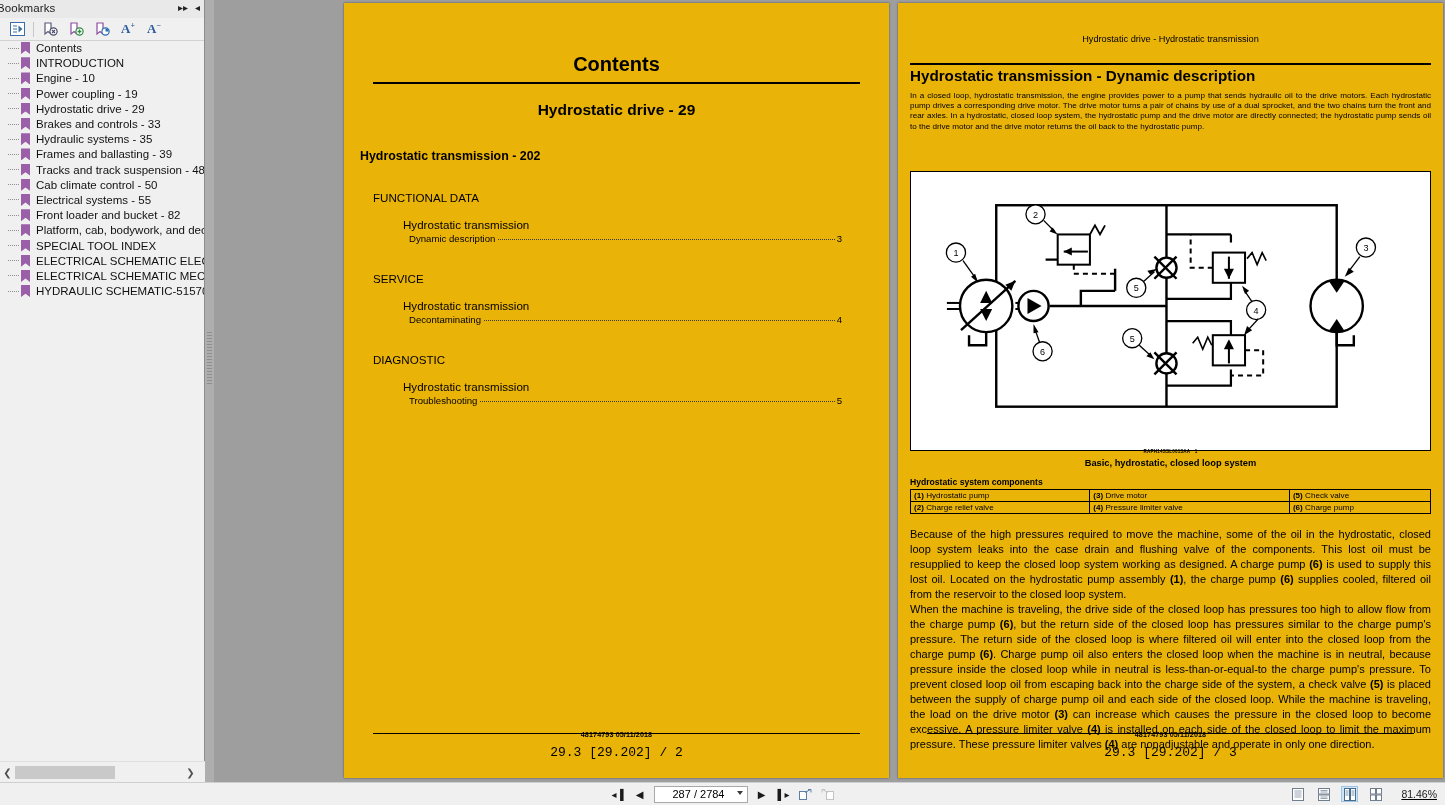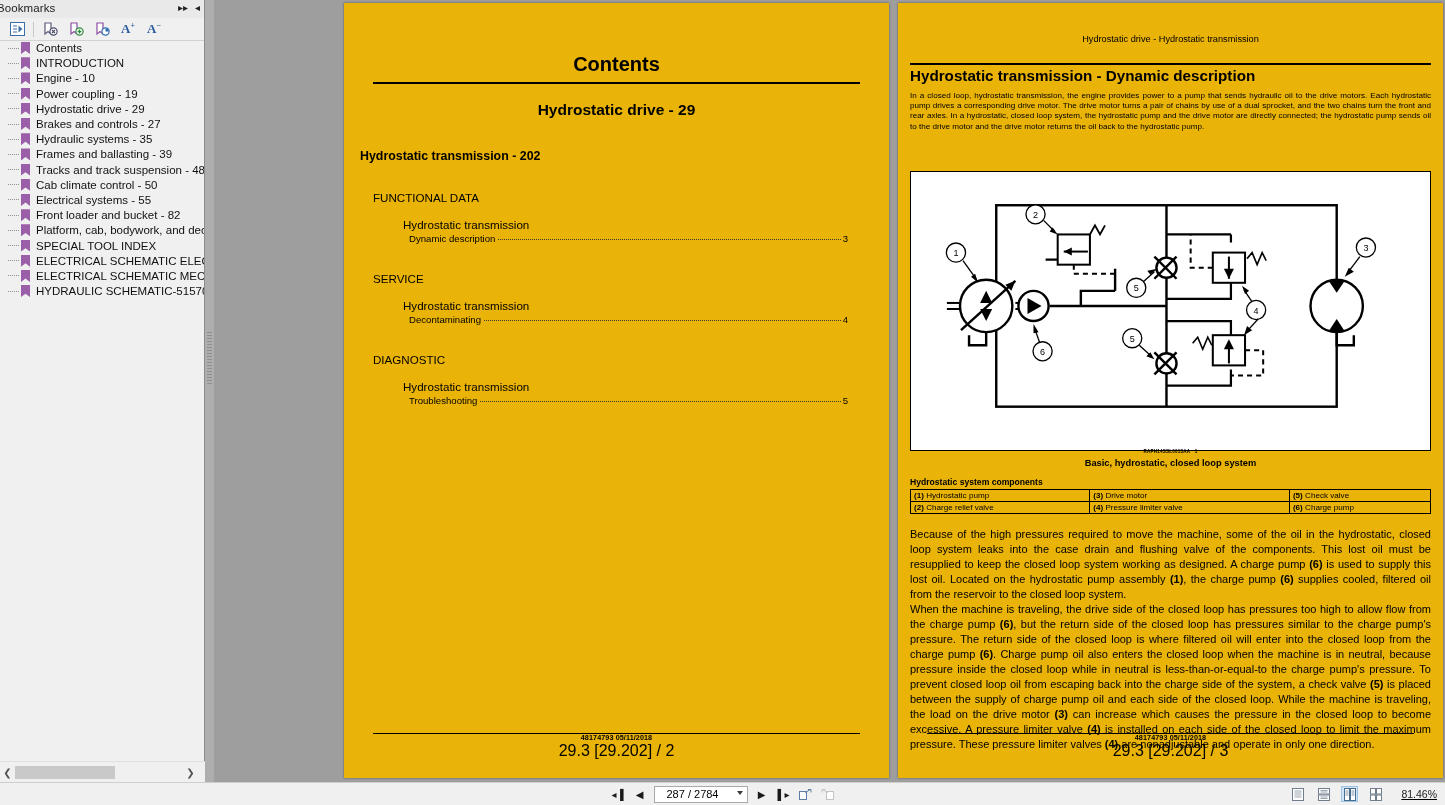--- a/index.html
+++ b/index.html
@@ -50,33 +50,33 @@
   .page-left{left:130px;width:545px;height:775px;}
   .page-right{left:684px;width:545px;height:775px;}
 
   
   .lp{position:absolute;inset:0;}
   .c-title{position:absolute;top:50px;left:0;width:100%;text-align:center;font-size:20px;font-weight:bold;color:#000;}
   .c-rule{position:absolute;left:29px;right:29px;top:79px;height:0;border-top:2.2px solid #000;}
   .c-h1{position:absolute;top:98px;left:0;width:100%;text-align:center;font-size:15.5px;font-weight:bold;}
   .c-h2{position:absolute;top:146px;left:16px;width:100%;text-align:left;font-size:12.4px;font-weight:bold;}
 
-  .toc{position:absolute;left:29px;right:41px;top:188px;}
+  .toc{position:absolute;left:29px;right:47px;top:188px;}
   .toc-sec{font-size:11.6px;color:#000;margin-top:0;}
   .toc-grp{margin:14px 0 0 30px;font-size:11.6px;}
   .toc-entry{display:flex;align-items:baseline;margin-left:12px;margin-top:2px;font-size:9.6px;}
   .toc-entry .txt{white-space:nowrap;padding-left:24px;}
   .toc-entry .dots{flex:1;margin:0 2px 0 3px;border-bottom:1.3px dotted #3a3a3a;transform:translateY(-2px);}
   .toc-entry .pg{white-space:nowrap;}
   .toc-block{margin-bottom:28px;}
 
   .pg-footrule{position:absolute;left:29px;right:29px;bottom:44px;height:0;border-top:1.6px solid #000;}
   .pg-foot{position:absolute;left:0;width:100%;bottom:18px;text-align:center;}
   .pg-foot .l1{font-size:7.2px;font-weight:bold;letter-spacing:.1px;color:#000;}
-  .pg-foot .l2{font-size:16px;color:#000;margin-top:0;}
+  .pg-foot .l2{font-size:13px;color:#000;margin-top:6px;font-family:Liberation Mono, monospace;}
 
   
   .rp{position:absolute;inset:0;}
   .rp-head{position:absolute;top:31px;left:0;width:100%;text-align:center;font-size:9.2px;color:#000;}
   .rp-rule{position:absolute;left:12px;right:12px;top:60px;height:0;border-top:2.2px solid #000;}
   .rp-title{position:absolute;top:64px;left:12px;font-size:15.2px;font-weight:bold;color:#000;}
   .rp-intro{position:absolute;left:12px;right:12px;top:88px;font-size:8.1px;line-height:10.2px;text-align:justify;color:#000;}
 
   .fig-box{position:absolute;left:12px;right:12px;top:168px;height:278px;border:1.6px solid #000;background:#fff;}
   .fig-id{position:absolute;left:0;width:100%;top:446px;text-align:center;font-size:4.6px;font-weight:bold;color:#000;letter-spacing:.2px;}
@@ -89,21 +89,21 @@
 
   .rp-body{position:absolute;left:12px;right:12px;top:524px;font-size:11px;line-height:15px;text-align:justify;color:#000;}
   .rp-body p{margin:0;}
 
   
   .statusbar{position:absolute;left:0;bottom:0;width:1445px;height:22px;background:#f0f0f0;border-top:1px solid #cfcfcf;}
   .sb-center{position:absolute;left:0;width:100%;top:0;height:22px;display:flex;align-items:center;justify-content:center;gap:6px;}
   .sb-btn{width:16px;height:16px;display:flex;align-items:center;justify-content:center;font-size:10px;color:#1a1a1a;}
   .sb-btn.dim{color:#b6b6b6;}
   .pagebox{width:92px;height:15px;border:1px solid #a9a9a9;background:#fff;position:relative;display:flex;align-items:center;}
-  .pagebox .pv{font-size:11px;color:#000;padding-left:12px;}
+  .pagebox .pv{font-size:11px;color:#000;padding-left:18px;}
   .pagebox .cv{position:absolute;right:4px;top:4px;border-left:3.2px solid transparent;border-right:3.2px solid transparent;border-top:4px solid #3a3a3a;}
   .sb-right{position:absolute;right:8px;top:0;height:22px;display:flex;align-items:center;gap:9px;text-decoration:underline;}
   .vmode{width:17px;height:16px;display:flex;align-items:center;justify-content:center;border:1px solid transparent;box-sizing:border-box;}
   .vmode.active{background:#cfe4f7;border:1px solid #9cc4e4;}
   .zoomtxt{font-size:10.5px;color:#1a1a1a;margin-left:8px;}
 </style>
 </head>
 <body>
 
 <div class="app">
@@ -178,21 +178,21 @@
           <span class="bm-lbl">Power coupling - 19</span>
         </div>
         <div class="bm-row">
           <span class="bm-dash"></span>
           <span class="bm-ico"></span>
           <span class="bm-lbl">Hydrostatic drive - 29</span>
         </div>
         <div class="bm-row">
           <span class="bm-dash"></span>
           <span class="bm-ico"></span>
-          <span class="bm-lbl">Brakes and controls - 27</span>
+          <span class="bm-lbl">Brakes and controls - 33</span>
         </div>
         <div class="bm-row">
           <span class="bm-dash"></span>
           <span class="bm-ico"></span>
           <span class="bm-lbl">Hydraulic systems - 35</span>
         </div>
         <div class="bm-row">
           <span class="bm-dash"></span>
           <span class="bm-ico"></span>
           <span class="bm-lbl">Frames and ballasting - 39</span>

